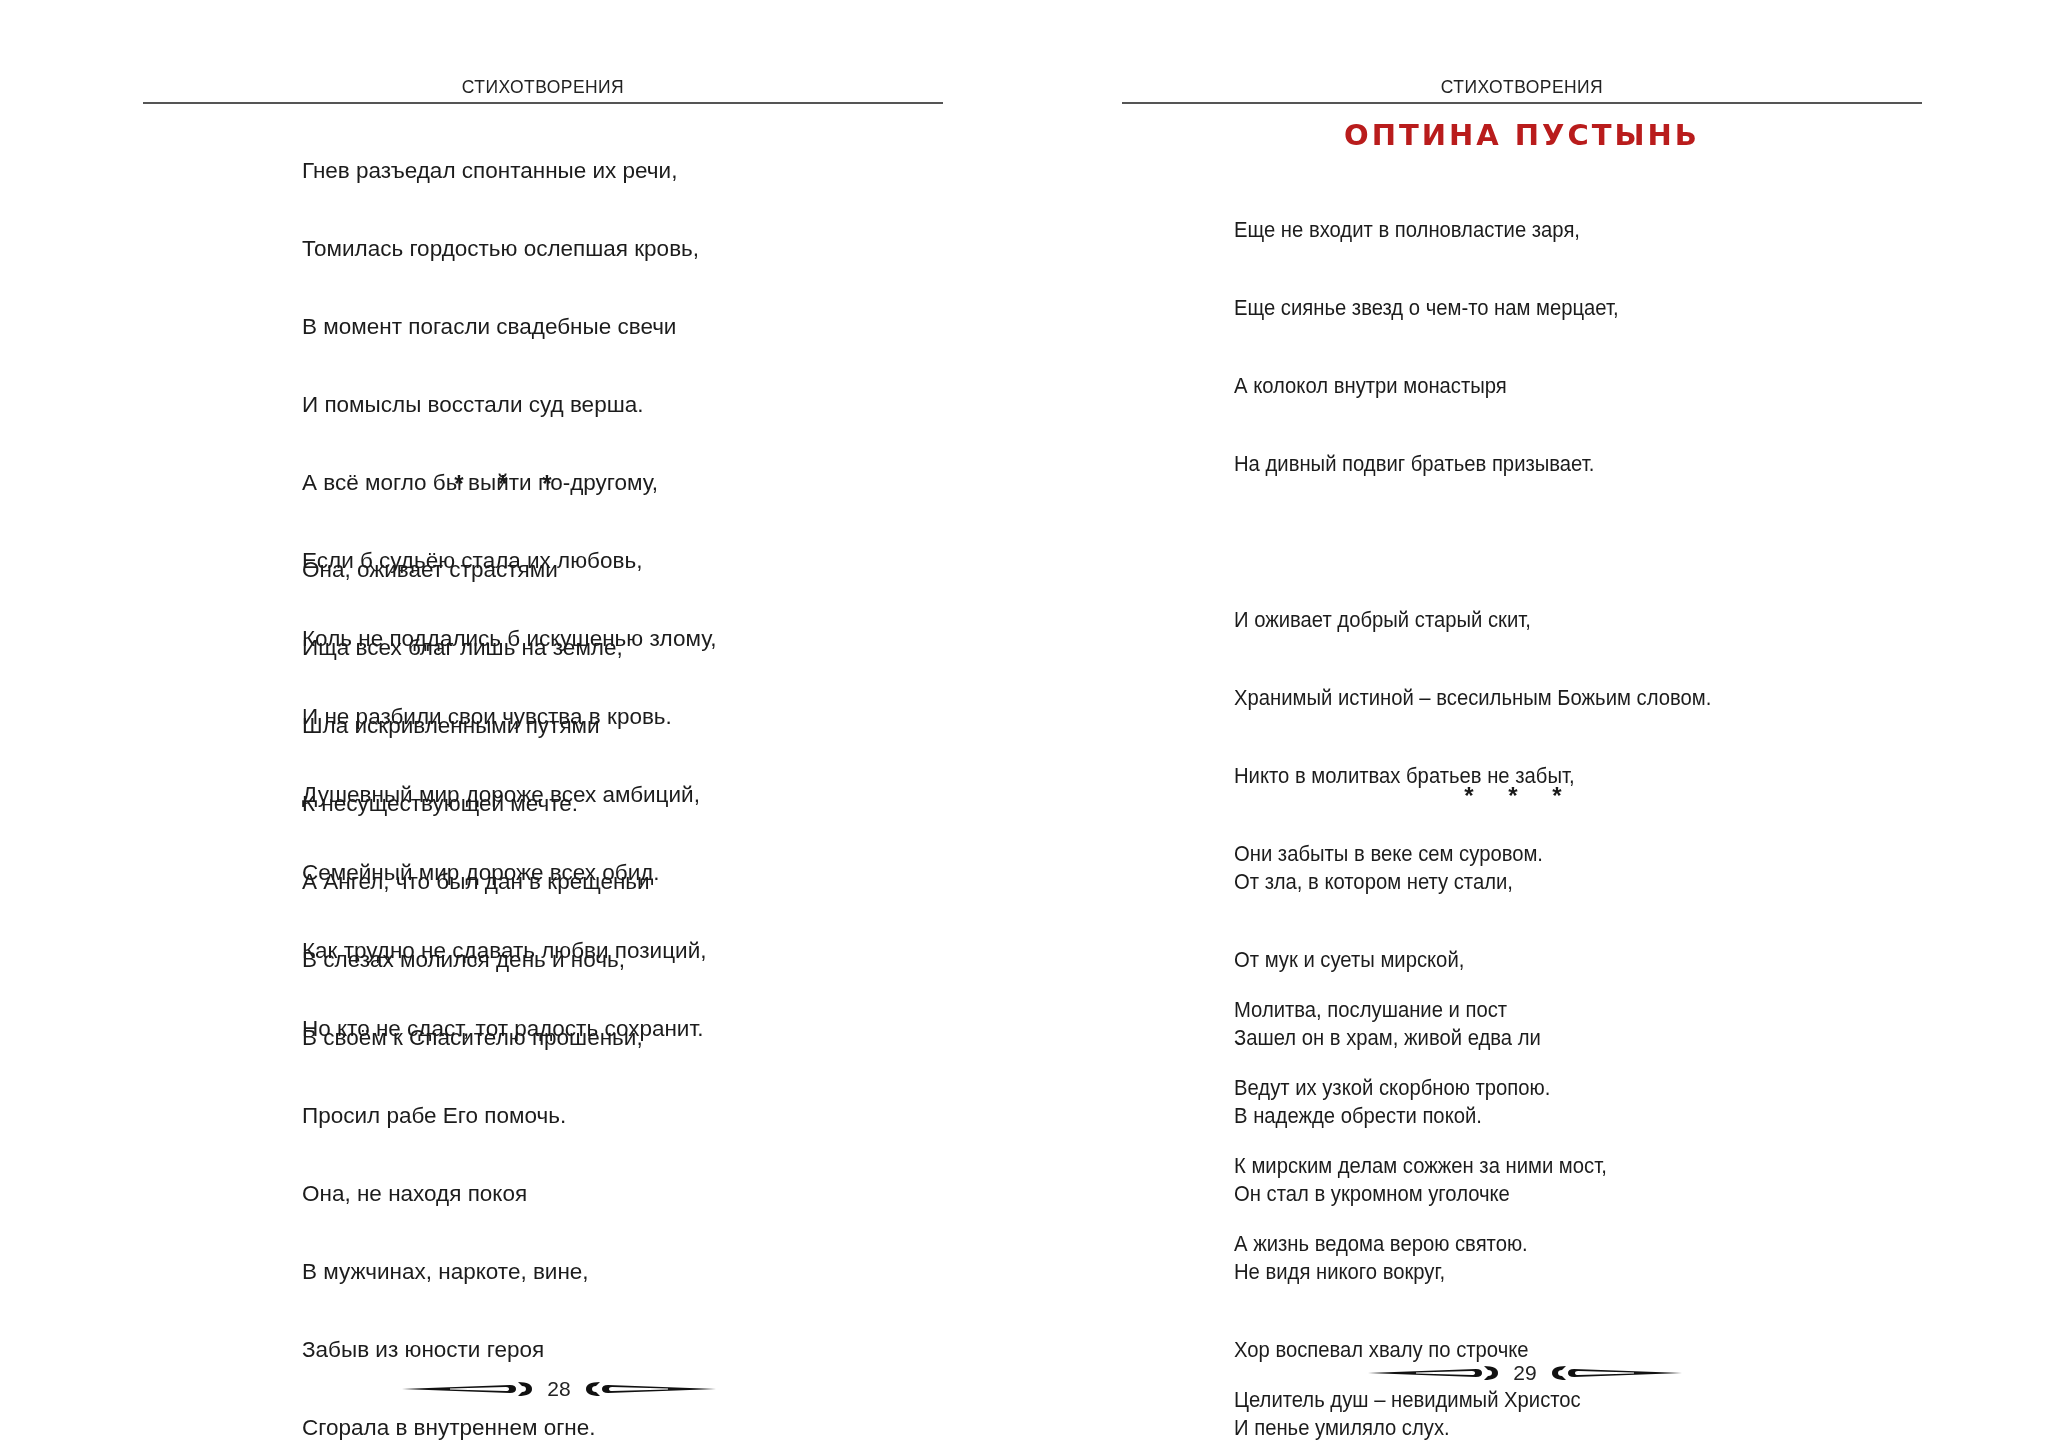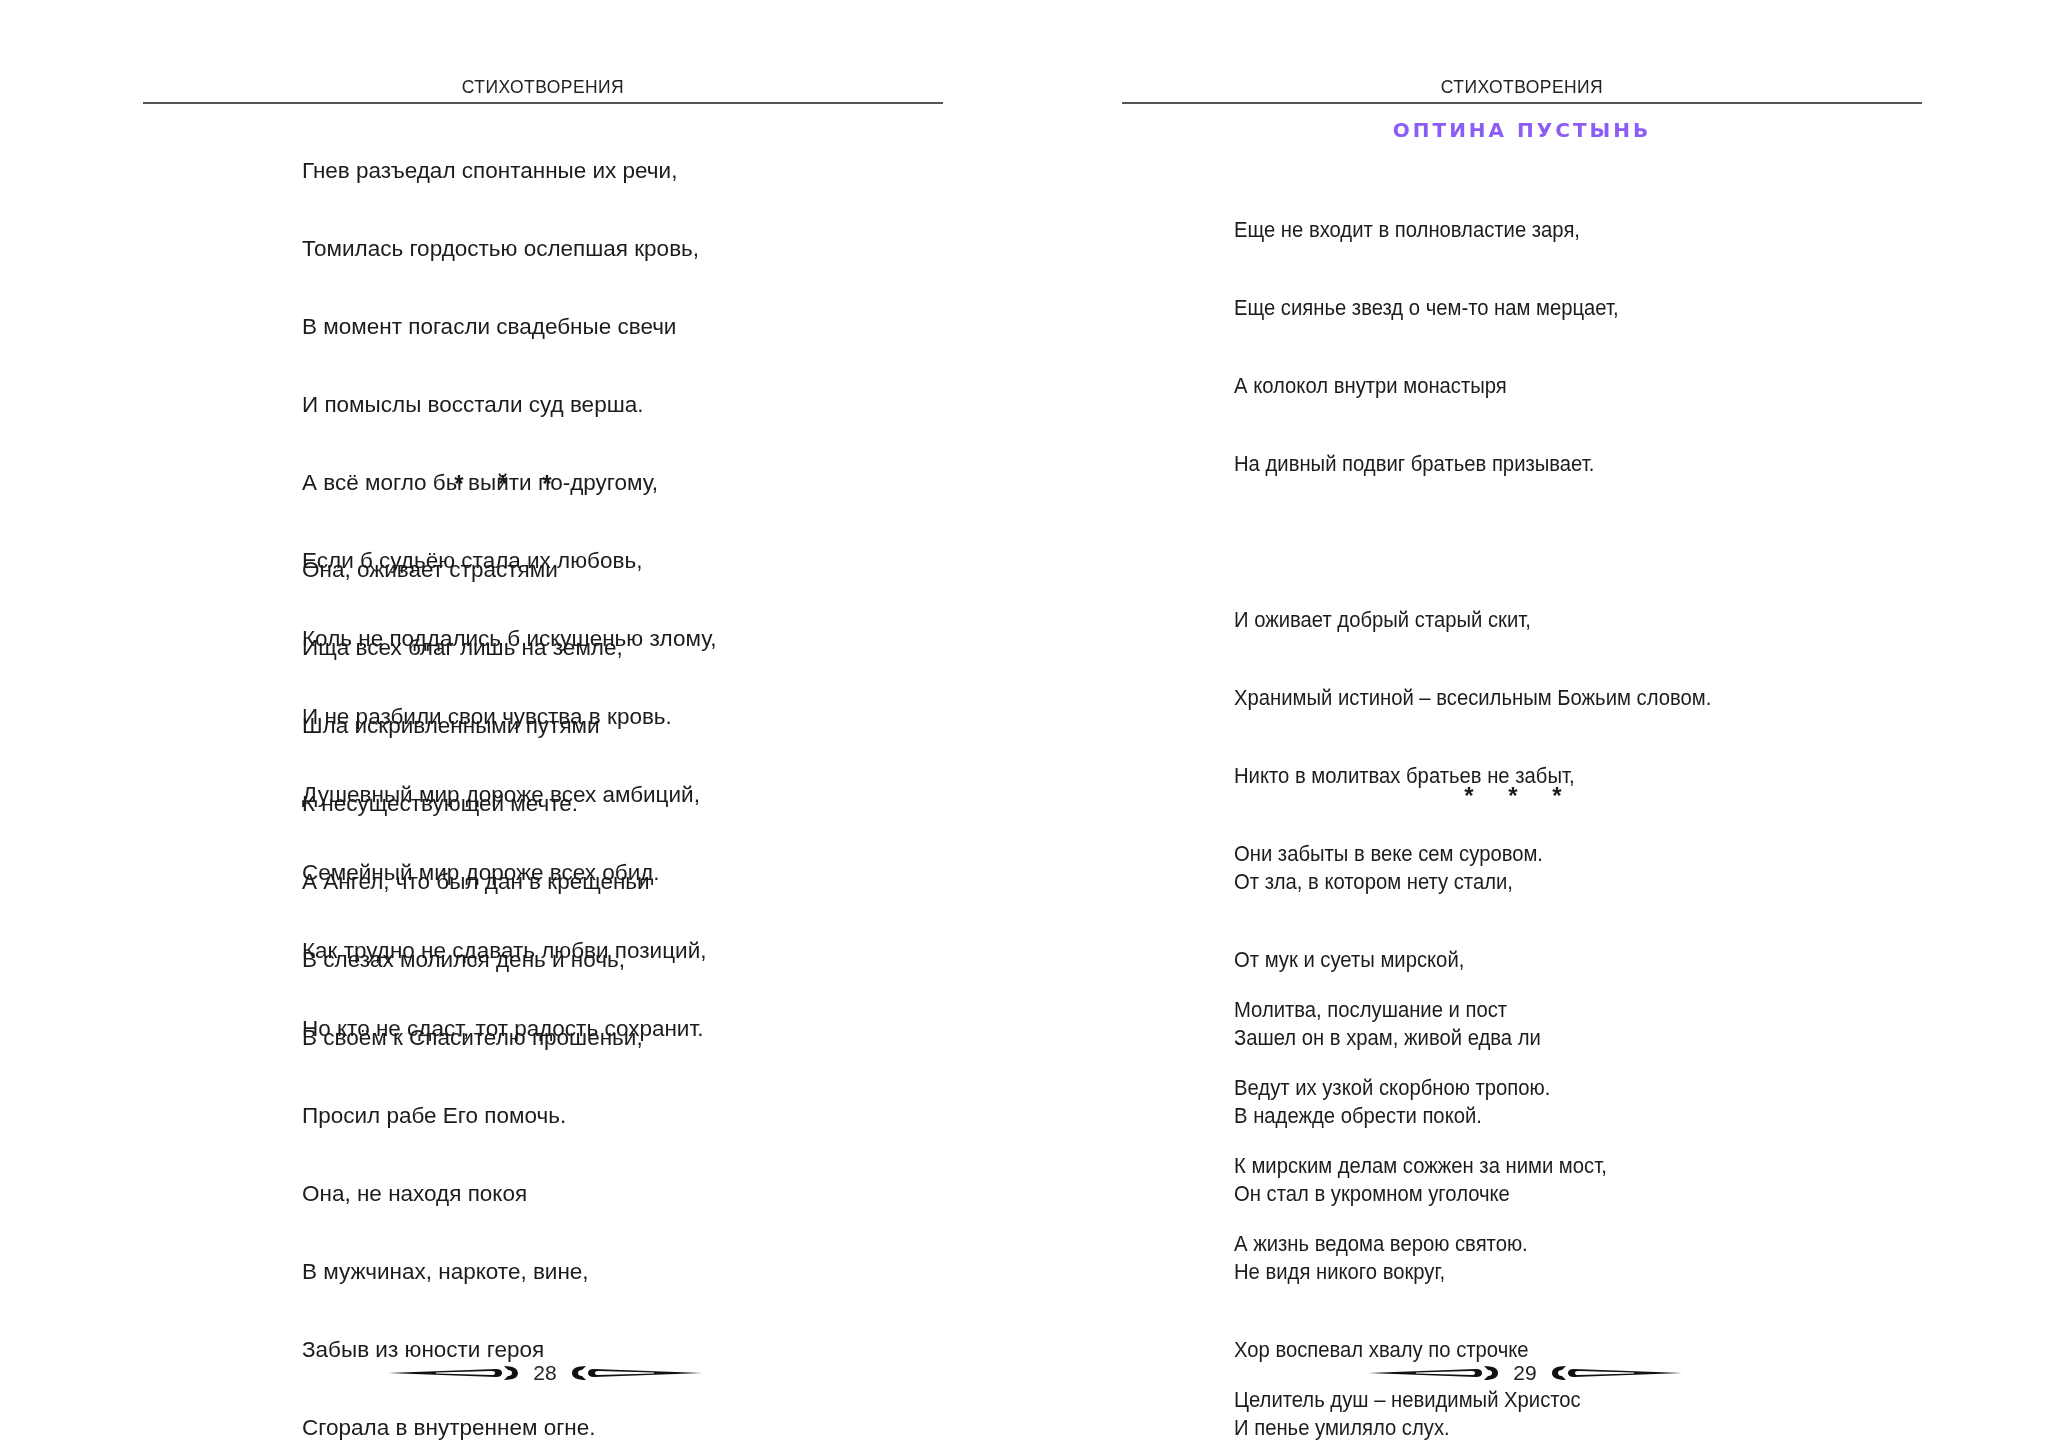--- a/index.html
+++ b/index.html
@@ -28,21 +28,21 @@
     .page.right .verse { left: 205px; }
     .narrow { transform-origin: left top; transform: scaleX(0.9); }
     .line { display: block; height: 26px; }
     .gap { display: block; height: 26px; }
     .stars {
       position: absolute; font-size: 24px; font-weight: bold; letter-spacing: 14px;
       text-align: center; width: 200px;
     }
     .title {
       position: absolute; top: 118px; left: 93px; width: 800px; text-align: center;
-      font-size: 20px; font-weight: bold; letter-spacing: 3px; color: #8b5cf6;
+      font-size: 29px; font-weight: bold; letter-spacing: 3px; color: #b91c1c;
       font-family: "DejaVu Sans", "Liberation Sans", sans-serif;
     }
     .folio {
       position: absolute; top: 1358px; height: 30px; width: 330px;
       display: flex; align-items: center; justify-content: center; gap: 10px;
     }
     .folio .num { font-size: 21px; color: #222; }
     .orn { display: block; }
   </style>
 </head>
@@ -97,21 +97,21 @@
     
     
     
     
     
     
     
     
   </div>
 
-  <div class="folio" style="left:380px;">
+  <div class="folio" style="left:394px;margin-top:16px;">
     <svg class="orn" width="135" height="22" viewBox="0 0 135 22">
       <path d="M0 11 L40 9.5 L108 7 Q114 7 114 11 Q114 15 108 15 L40 12.5 Z" fill="#111"></path>
       <path d="M48 10.5 L104 9 Q107 9 107 11 Q107 13 104 13 L48 11.5 Z" fill="#fff"></path>
       <path d="M116 4 Q130 4 130 11 Q130 18 116 18 L120 14 Q124 14 124 11 Q124 8 120 8 Z" fill="#111"></path>
     </svg>
     <span class="num">28</span>
     <svg class="orn" width="135" height="22" viewBox="0 0 135 22">
       <g transform="translate(135,0) scale(-1,1)">
         <path d="M0 11 L40 9.5 L108 7 Q114 7 114 11 Q114 15 108 15 L40 12.5 Z" fill="#111"></path>
         <path d="M48 10.5 L104 9 Q107 9 107 11 Q107 13 104 13 L48 11.5 Z" fill="#fff"></path>

